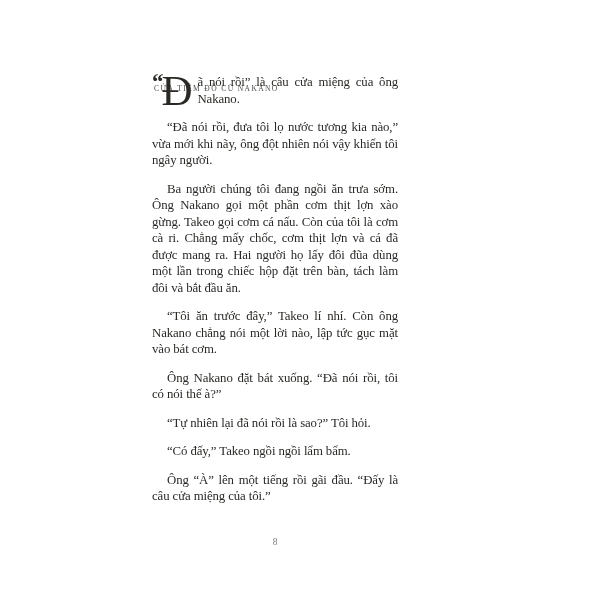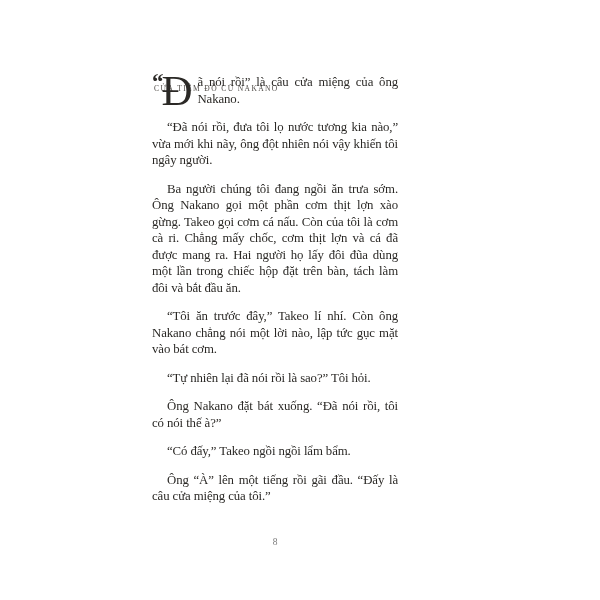--- a/index.html
+++ b/index.html
@@ -88,21 +88,21 @@
       <span class="drop-wrap">
         <span class="big-quote">“</span>
         <span class="drop-letter">Đ</span>
       </span>
       <span>ã nói rồi” là câu cửa miệng của ông Nakano.</span>
     </p>
 
   <p>“Đã nói rồi, đưa tôi lọ nước tương kia nào,” vừa mới khi nãy, ông đột nhiên nói vậy khiến tôi ngây người.</p>
       <p>Ba người chúng tôi đang ngồi ăn trưa sớm. Ông Nakano gọi một phần cơm thịt lợn xào gừng. Takeo gọi cơm cá nấu. Còn của tôi là cơm cà ri. Chẳng mấy chốc, cơm thịt lợn và cá đã được mang ra. Hai người họ lấy đôi đũa dùng một lần trong chiếc hộp đặt trên bàn, tách làm đôi và bắt đầu ăn.</p>
       <p>“Tôi ăn trước đây,” Takeo lí nhí. Còn ông Nakano chẳng nói một lời nào, lập tức gục mặt vào bát cơm.</p>
+      <p>Ông Nakano đặt bát xuống. “Đã nói rồi, tôi có nói thế à?”</p>
       <p>“Tự nhiên lại đã nói rồi là sao?” Tôi hỏi.</p>
-      <p>Ông Nakano đặt bát xuống. “Đã nói rồi, tôi có nói thế à?”</p>
       <p>“Có đấy,” Takeo ngồi ngồi lẩm bẩm.</p>
       <p>Ông “À” lên một tiếng rồi gãi đầu. “Đấy là câu cửa miệng của tôi.”</p>
     </div>
 
   <div class="page-number">8</div>
 
 </div>
 
 </body></html>

